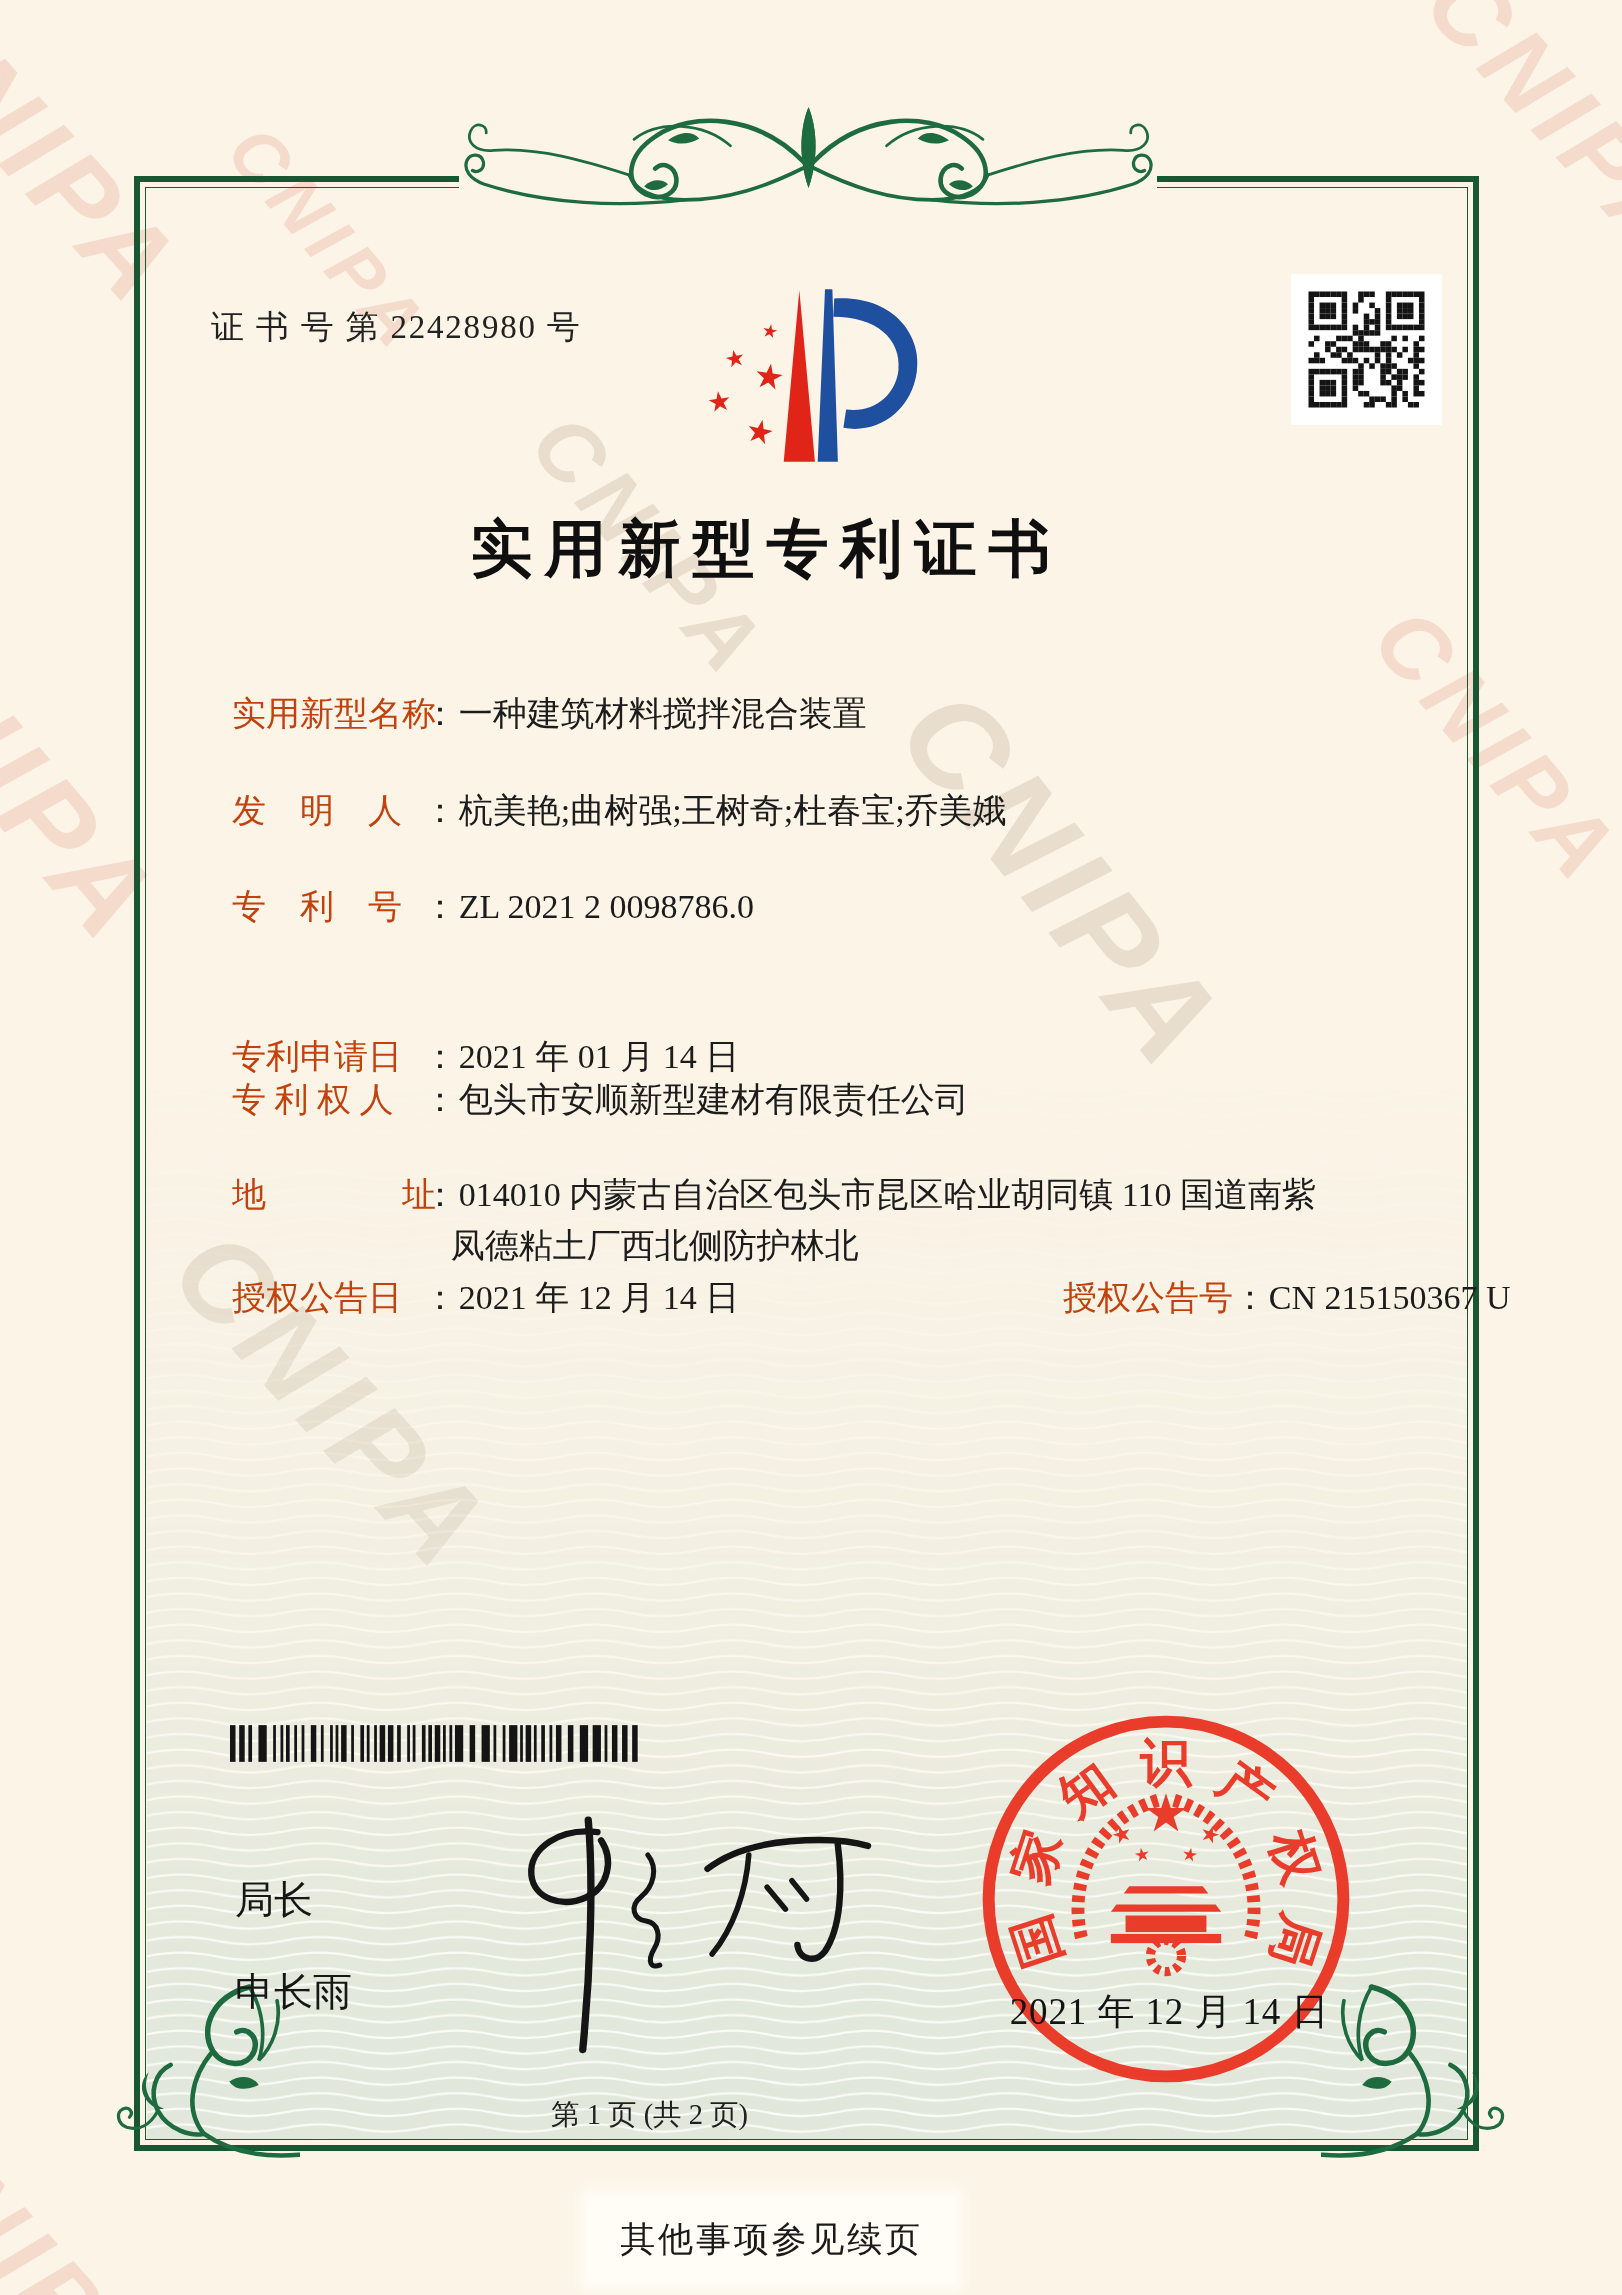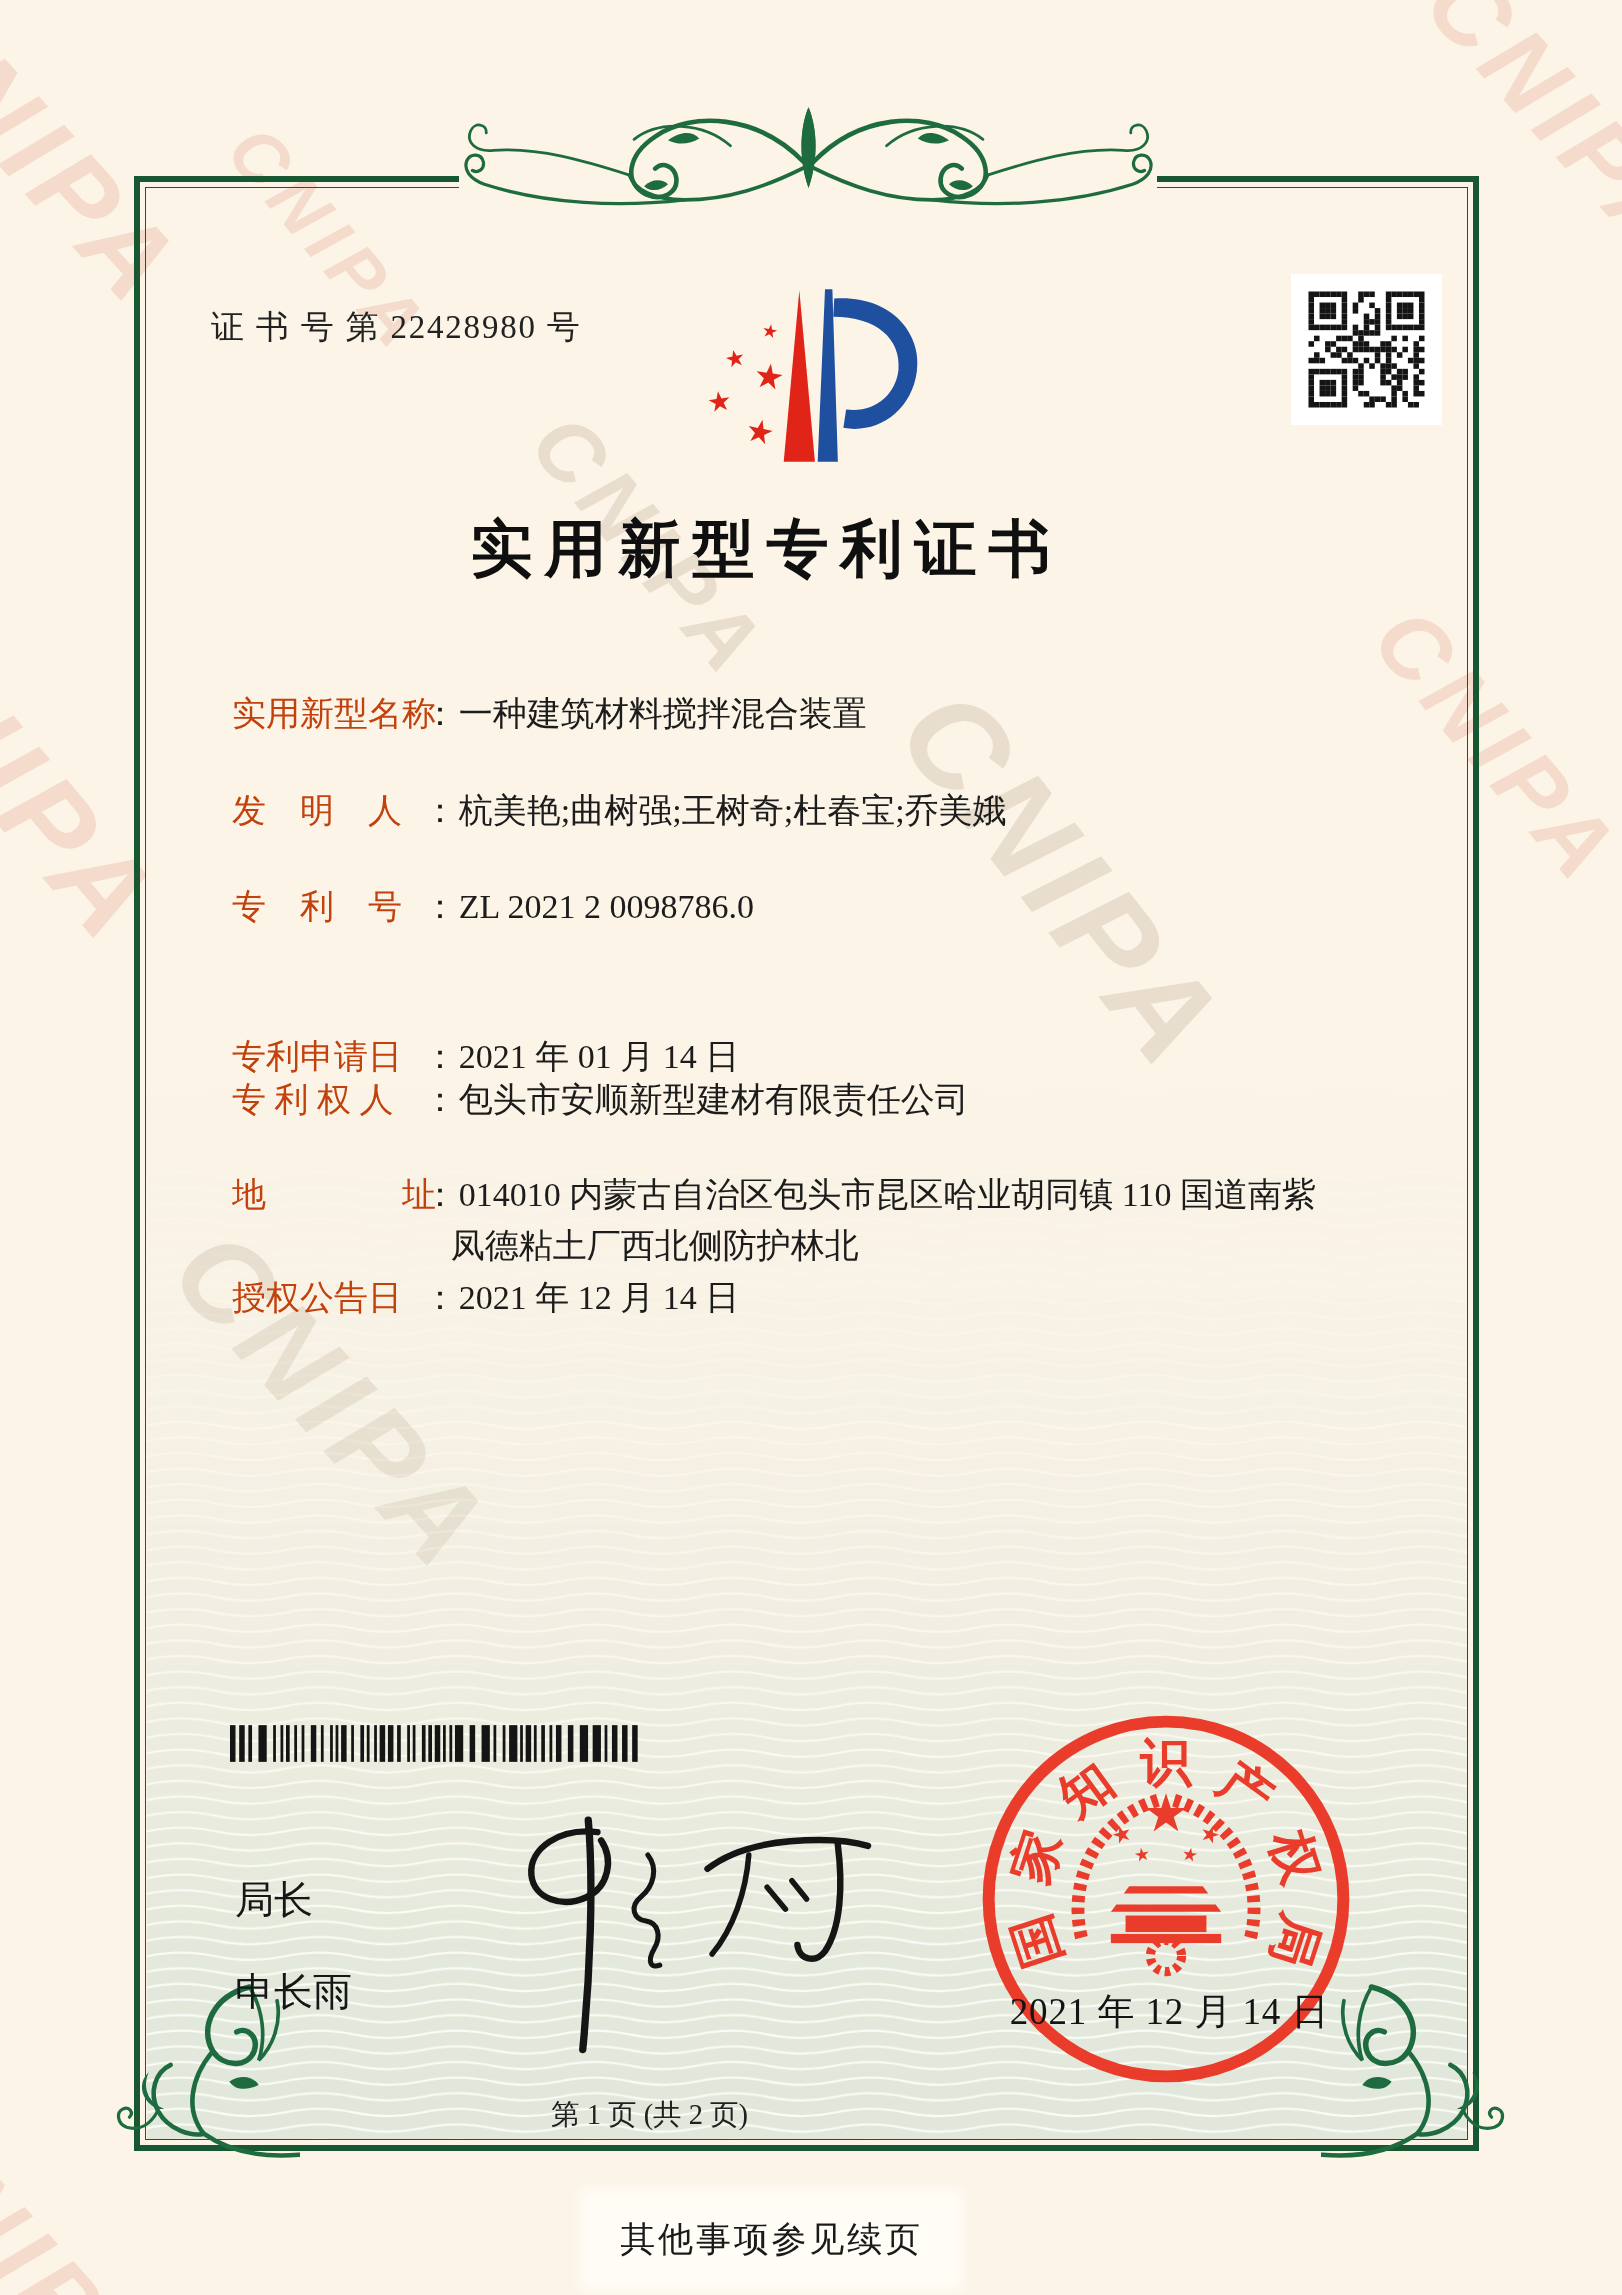--- a/index.html
+++ b/index.html
@@ -387,20 +387,21 @@
   <span class="flabel">专 利 权 人</span><span class="fcolon">：</span><span class="fvalue">包头市安顺新型建材有限责任公司</span>
 </div>
 <div class="abs frow" style="top:1172px">
   <span class="flabel">地　　　　址</span><span class="fcolon">：</span><span class="fvalue">014010 内蒙古自治区包头市昆区哈业胡同镇 110 国道南紫</span>
 </div>
 <div class="abs frow addr2" style="top:1223px">
   <span class="fvalue">凤德粘土厂西北侧防护林北</span>
 </div>
 <div class="abs frow" style="top:1275px">
   <span class="flabel">授权公告日</span><span class="fcolon">：</span><span class="fvalue">2021 年 12 月 14 日</span>
+  <span class="grant2"><span class="flabel" style="width:auto">授权公告号</span><span class="fcolon">：</span><span class="fvalue">CN 215150367 U</span></span>
 </div>
 
 <div class="abs paras">
 </div>
 
 <svg class="abs" style="left:230px;top:1725px;" width="415" height="37" viewBox="0 0 452 40">
   <g id="barcode-bars" fill="#141414">
       <rect x="0" y="0" width="6" height="40"></rect>
       <rect x="10" y="0" width="6" height="40"></rect>
       <rect x="20" y="0" width="4" height="40"></rect>

